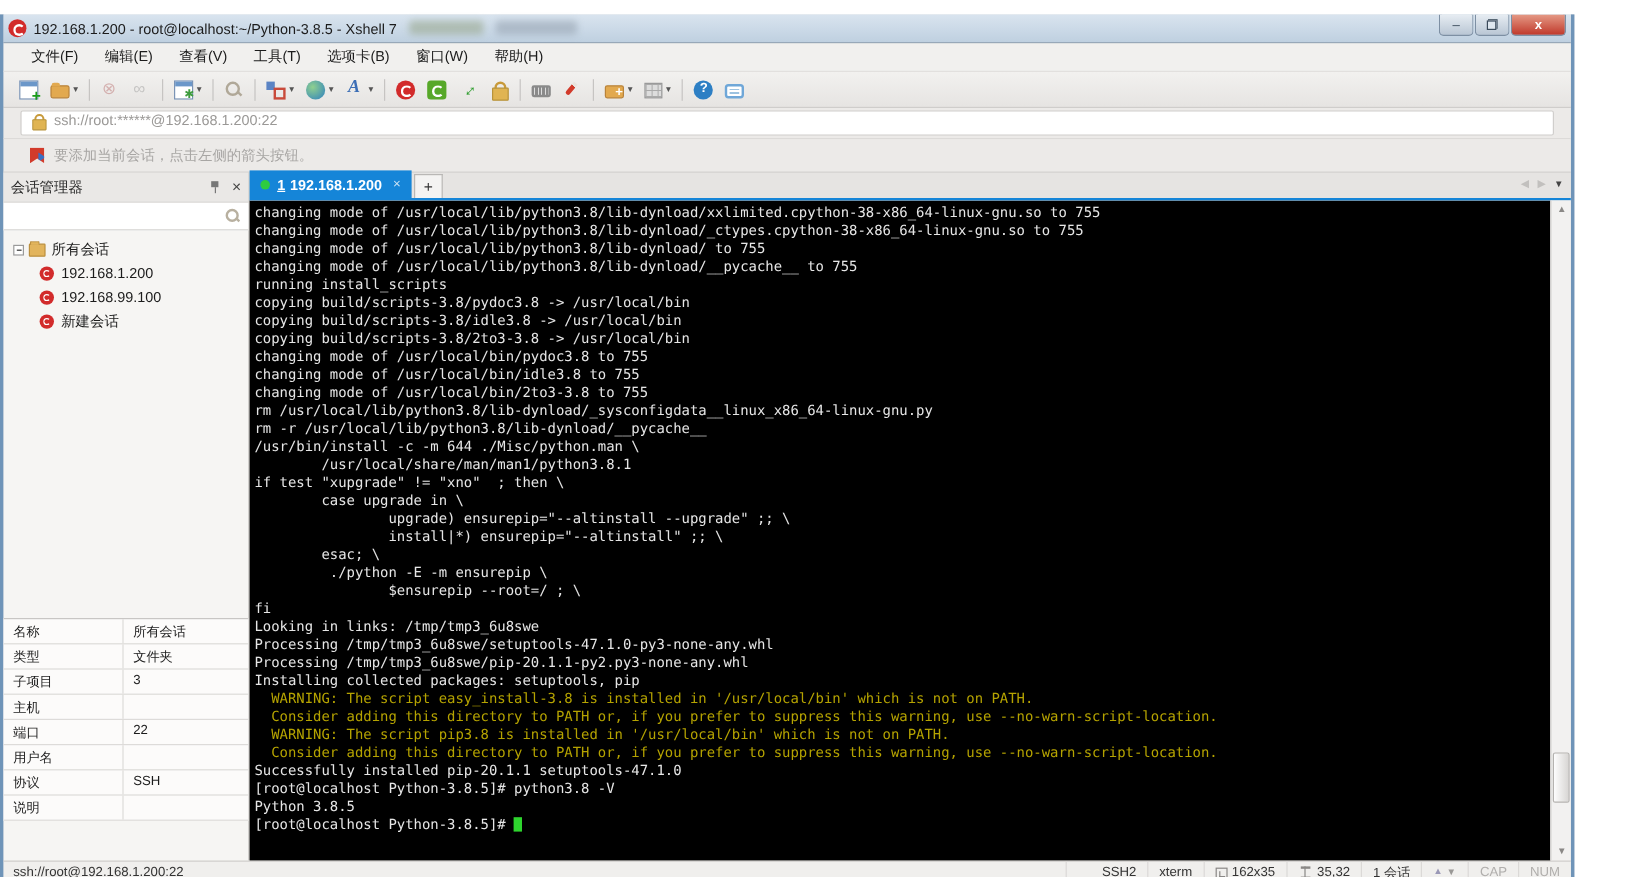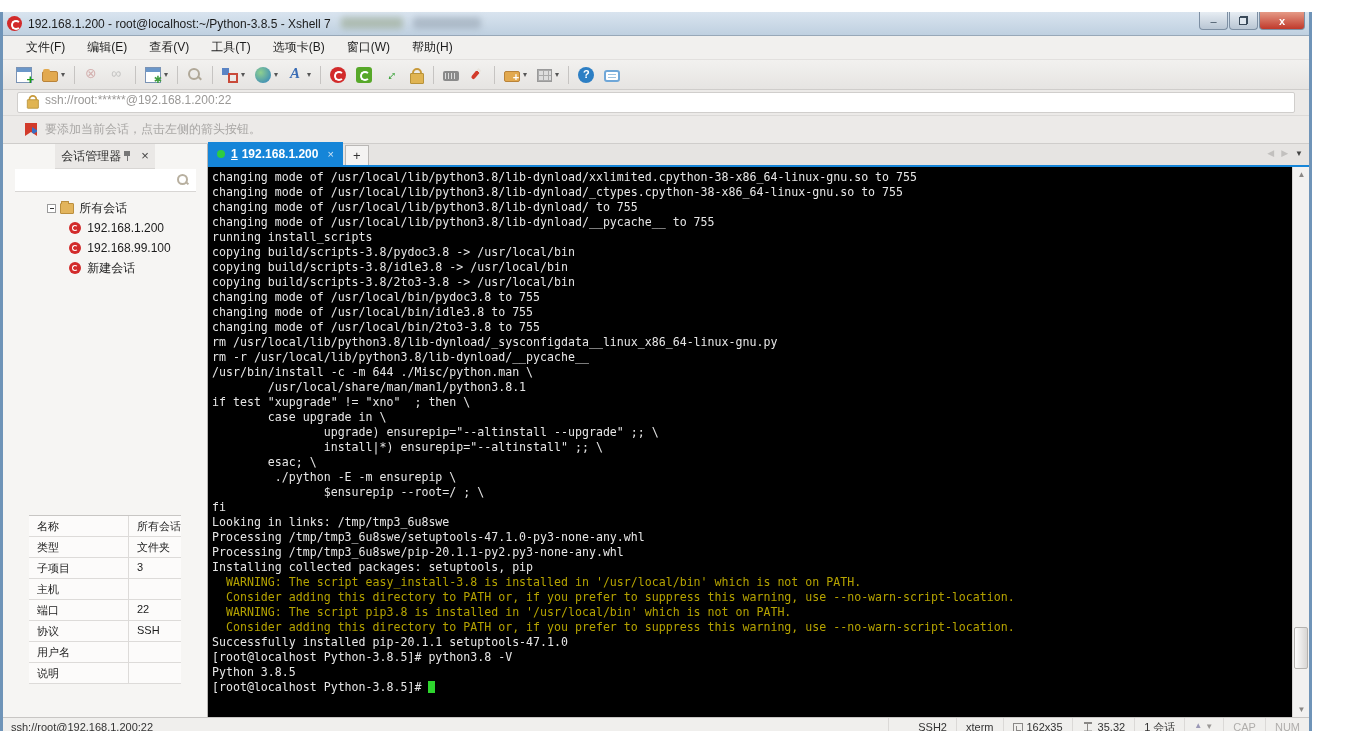--- a/index.html
+++ b/index.html
@@ -88,21 +88,21 @@
   .addr-text { font-size:12px; color:#9a9896; }
 
   
   .tipbar { height:28px; background:#eceae8; border-bottom:1px solid #cfcdcb; display:flex; align-items:center; padding-left:22px; }
   .bookmark-ic { width:12px; height:13px; background:#d23b2b; clip-path:polygon(0 0,100% 0,100% 100%,50% 70%,0 100%); position:relative; margin-right:8px; flex:none; }
   .bookmark-ic::after { content:""; position:absolute; right:-5px; top:4px; border:4px solid transparent; border-left:6px solid #3a6fc4; }
   .tip-text { font-size:12px; color:#a8a6a4; }
 
   
   .main { display:flex; height:573px; }
-  .sidebar { width:205px; background:#f6f5f3; border-right:1px solid #b8b6b4; display:flex; flex-direction:column;align-items:center; }
+  .sidebar { width:205px; background:#f6f5f3; border-right:1px solid #b8b6b4; display:flex; flex-direction:column; }
   .sm-header { height:25px; background:#eae8e6; border-bottom:1px solid #d8d6d4; display:flex; align-items:center; padding:0 6px; }
   .sm-title { font-size:12px; color:#2a2a2a; flex:1; }
   .pin-icon { position:relative; width:12px; height:12px; margin-right:8px; }
   .pin-icon::before { content:""; position:absolute; left:3px; top:1px; width:6px; height:5px; background:#777; }
   .pin-icon::after { content:""; position:absolute; left:5.5px; top:6px; width:1.5px; height:5px; background:#777; }
   .sm-close { font-size:13px; color:#444; line-height:12px; }
   .sm-search { height:23px; background:#fff; border-bottom:1px solid #d8d6d4; display:flex; align-items:center; padding:0 6px; }
   .sm-search-input { flex:1; border:none; outline:none; font-size:12px; color:#333; background:transparent; }
   .search-mag { position:relative; width:14px; height:14px; }
   .search-mag::before { content:""; position:absolute; left:1px; top:1px; width:7px; height:7px; border:2px solid #b8b0a0; border-radius:50%; }
@@ -333,26 +333,26 @@
           </div>
           <div class="prop-row">
             <div class="prop-label">主机</div>
             <div class="prop-value"></div>
           </div>
           <div class="prop-row">
             <div class="prop-label">端口</div>
             <div class="prop-value">22</div>
           </div>
           <div class="prop-row">
+            <div class="prop-label">用户名</div>
+            <div class="prop-value"></div>
+          </div>
+          <div class="prop-row">
             <div class="prop-label">协议</div>
             <div class="prop-value">SSH</div>
-          </div>
-          <div class="prop-row">
-            <div class="prop-label">用户名</div>
-            <div class="prop-value"></div>
           </div>
           <div class="prop-row">
             <div class="prop-label">说明</div>
             <div class="prop-value"></div>
           </div>
         </div>
       <div class="sm-props-filler"></div>
     </div>
 
     <div class="content">

